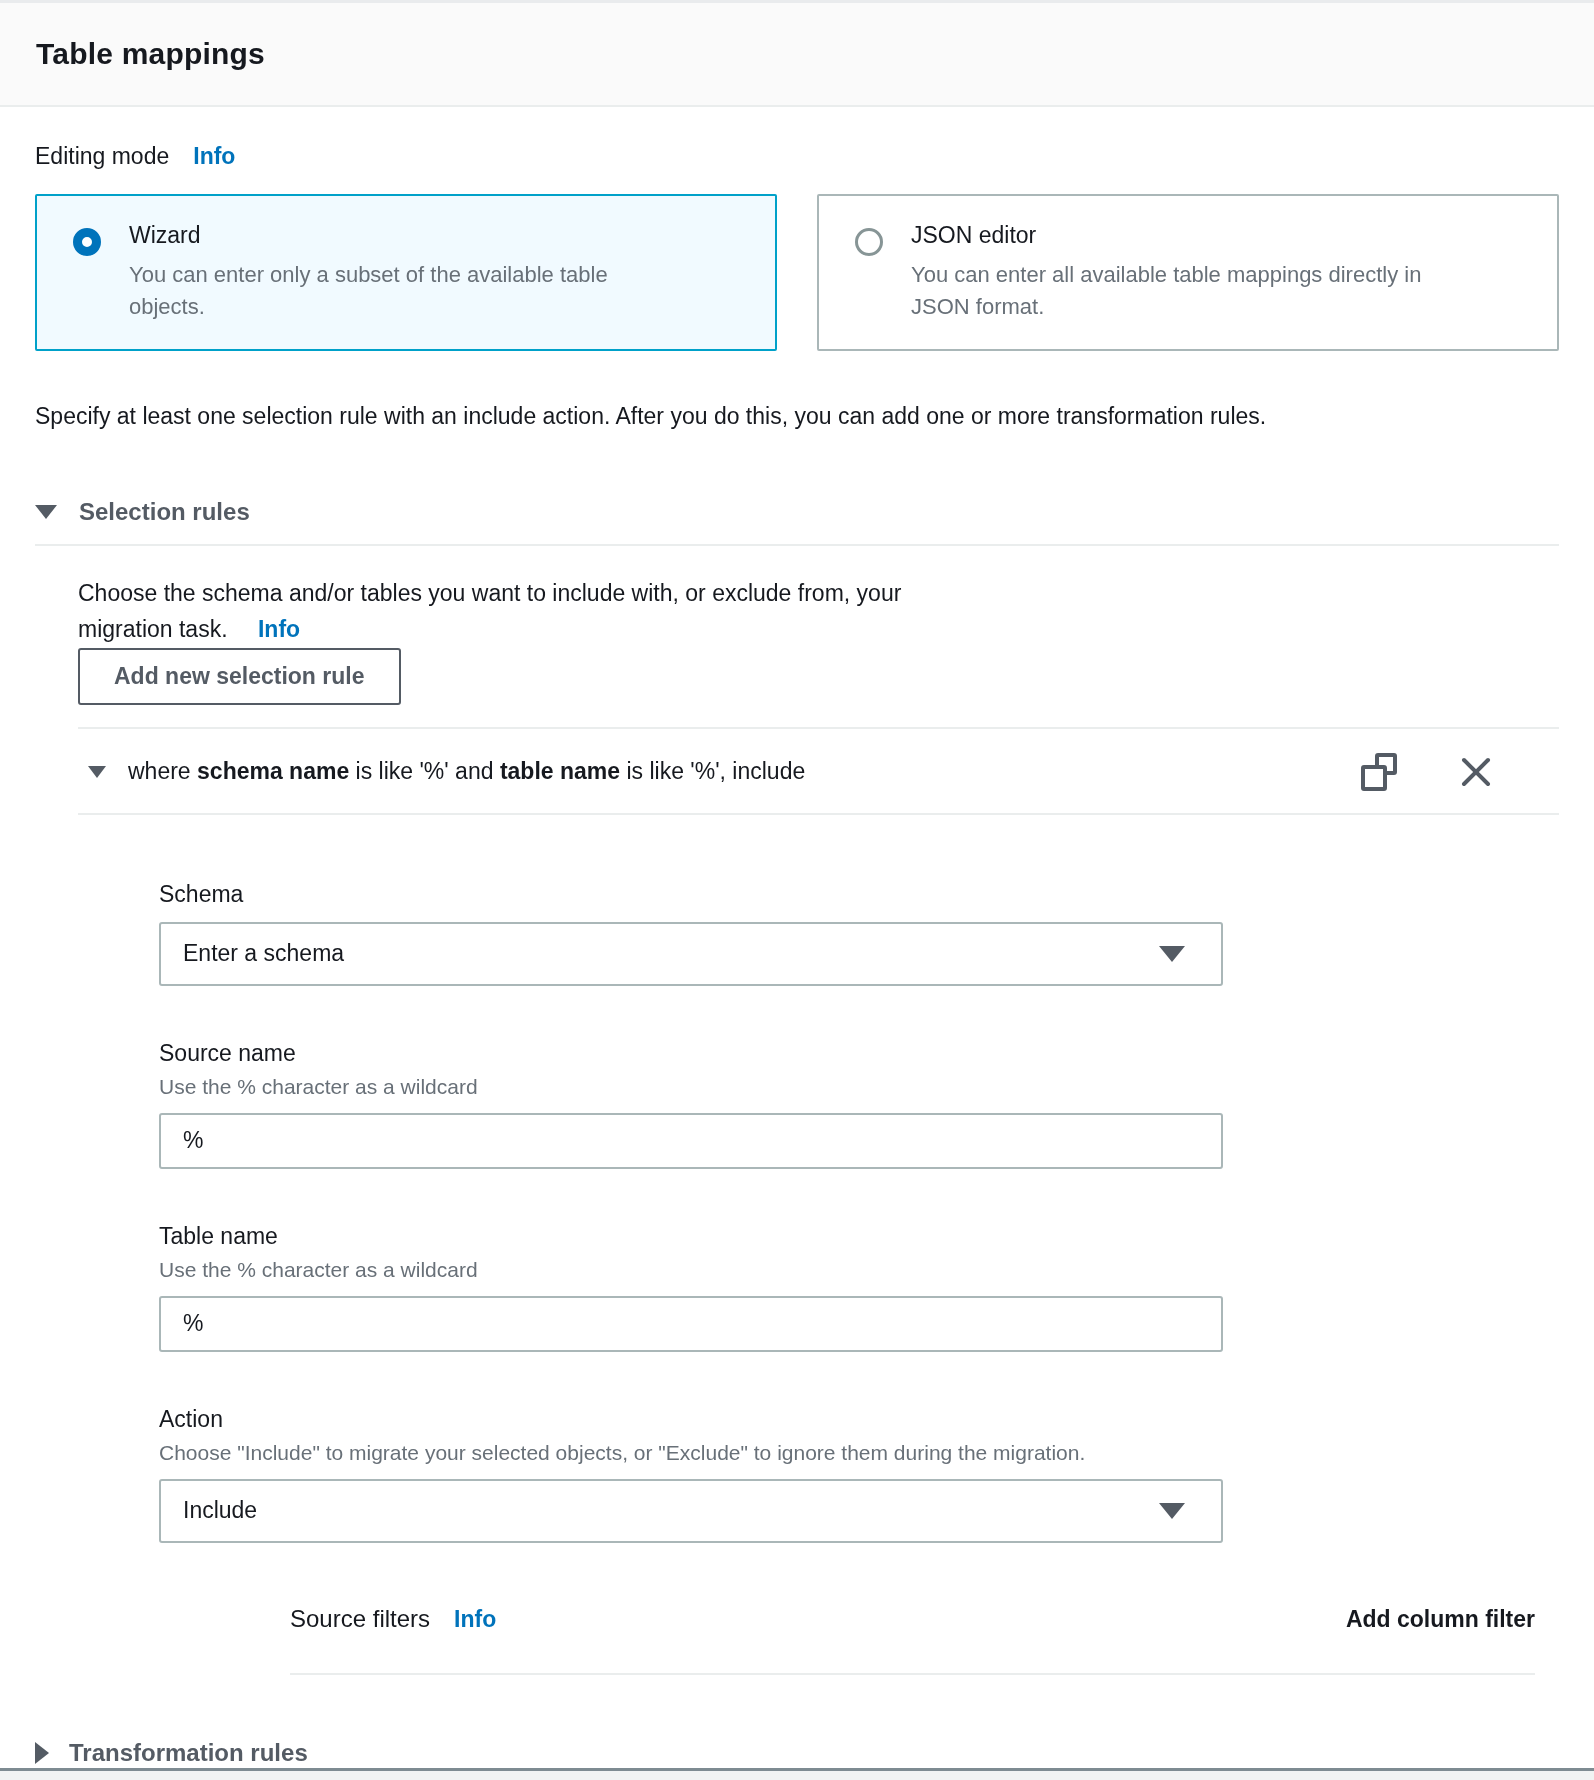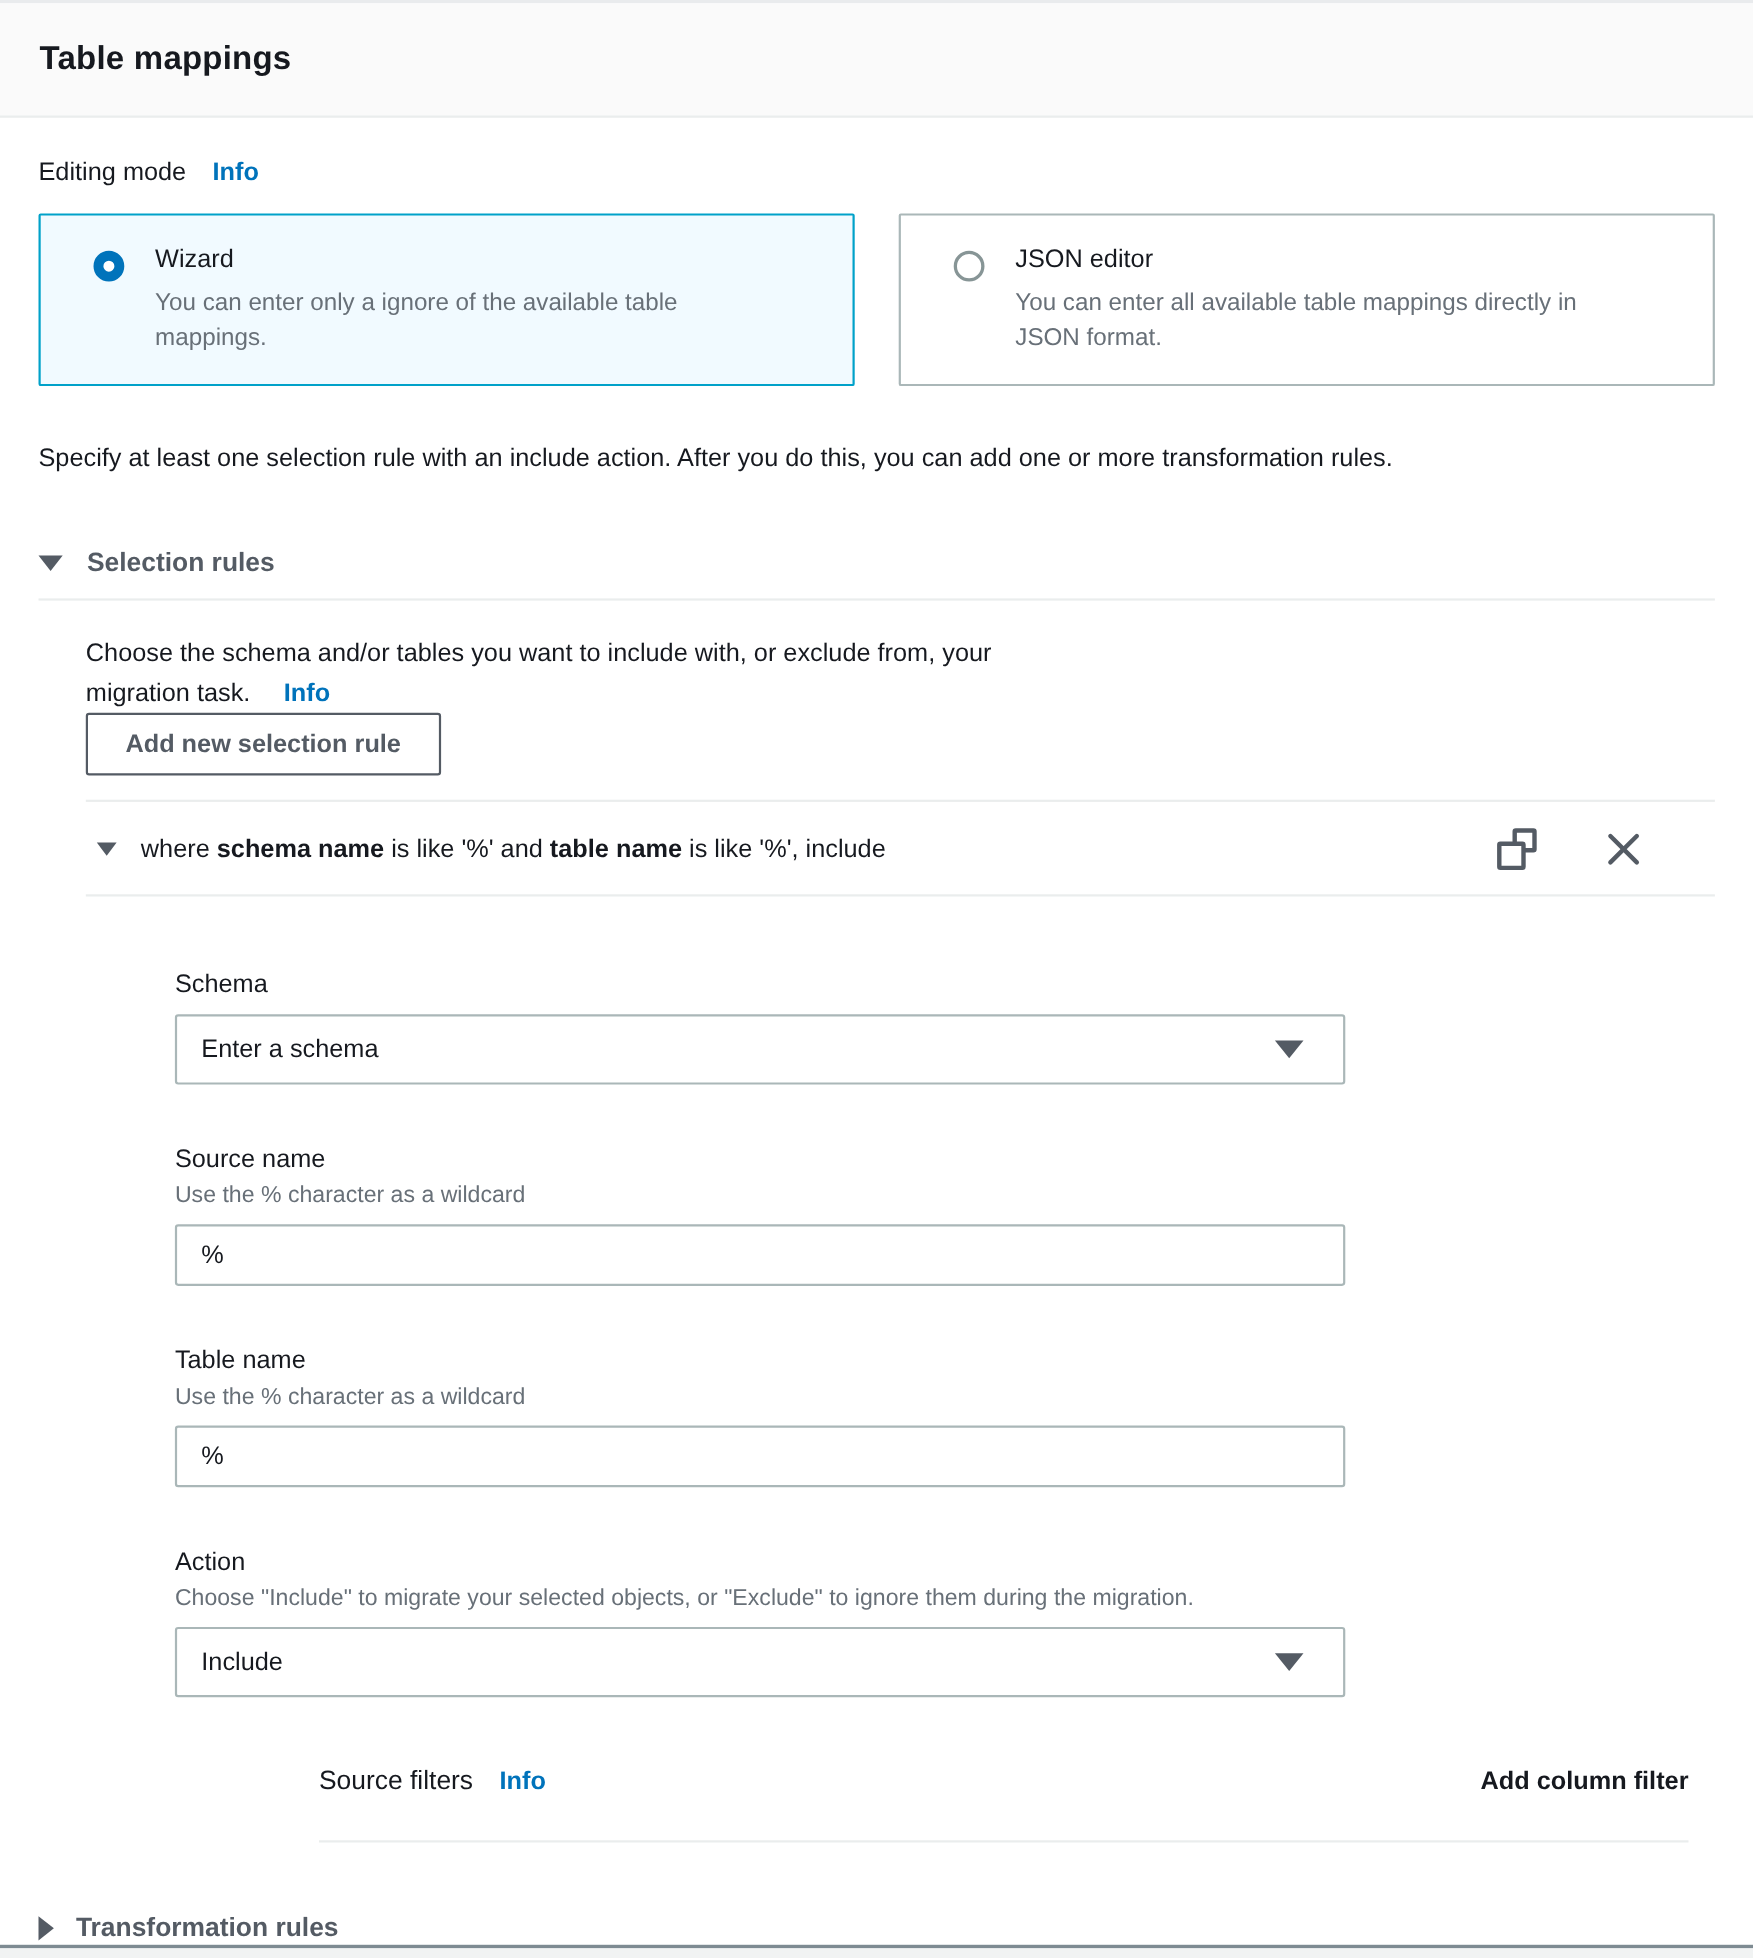--- a/index.html
+++ b/index.html
@@ -16,21 +16,21 @@
   }
   .panel-header h1{margin:0;font-size:30px;font-weight:700;color:#16191f;letter-spacing:0.2px;}
   .content{padding:36px 35px 0 35px;}
 
   
   .editing-mode-row{display:flex;align-items:baseline;font-size:23px;text-align:center;}
   .info-link{color:#0073bb;font-weight:700;margin-left:24px;text-decoration:none;cursor:pointer;font-size:23px;}
   .tiles{display:flex;gap:40px;margin-top:24px;}
   .tile{
     flex:1;box-sizing:border-box;border:2px solid #aab7b8;border-radius:2px;
-    background:#ffffff;padding:26px 40px;display:flex;align-items:flex-start;min-height:150px;
+    background:#ffffff;padding:26px 28px;display:flex;align-items:flex-start;min-height:150px;
     cursor:pointer;
   }
   .tile.selected{border:2px solid #00a1c9;background:#f1faff;}
   .radio{
     box-sizing:border-box;width:28px;height:28px;border-radius:50%;
     border:3px solid #879596;background:#ffffff;margin:6px 0 0 8px;flex:0 0 auto;
   }
   .radio.checked{border:9px solid #0073bb;}
   .tile-text{margin-left:28px;}
   .tile-title{font-size:23px;color:#16191f;}
@@ -114,21 +114,21 @@
   <div class="editing-mode-row">
     <span>Editing mode</span>
     <a class="info-link">Info</a>
   </div>
 
   <div class="tiles">
     <div class="tile selected">
       <span class="radio checked"></span>
       <div class="tile-text">
         <div class="tile-title">Wizard</div>
-        <div class="tile-desc">You can enter only a ignore of the available table mappings.</div>
+        <div class="tile-desc">You can enter only a subset of the available table objects.</div>
       </div>
     </div>
     <div class="tile">
       <span class="radio"></span>
       <div class="tile-text">
         <div class="tile-title">JSON editor</div>
         <div class="tile-desc">You can enter all available table mappings directly in JSON format.</div>
       </div>
     </div>
   </div>

